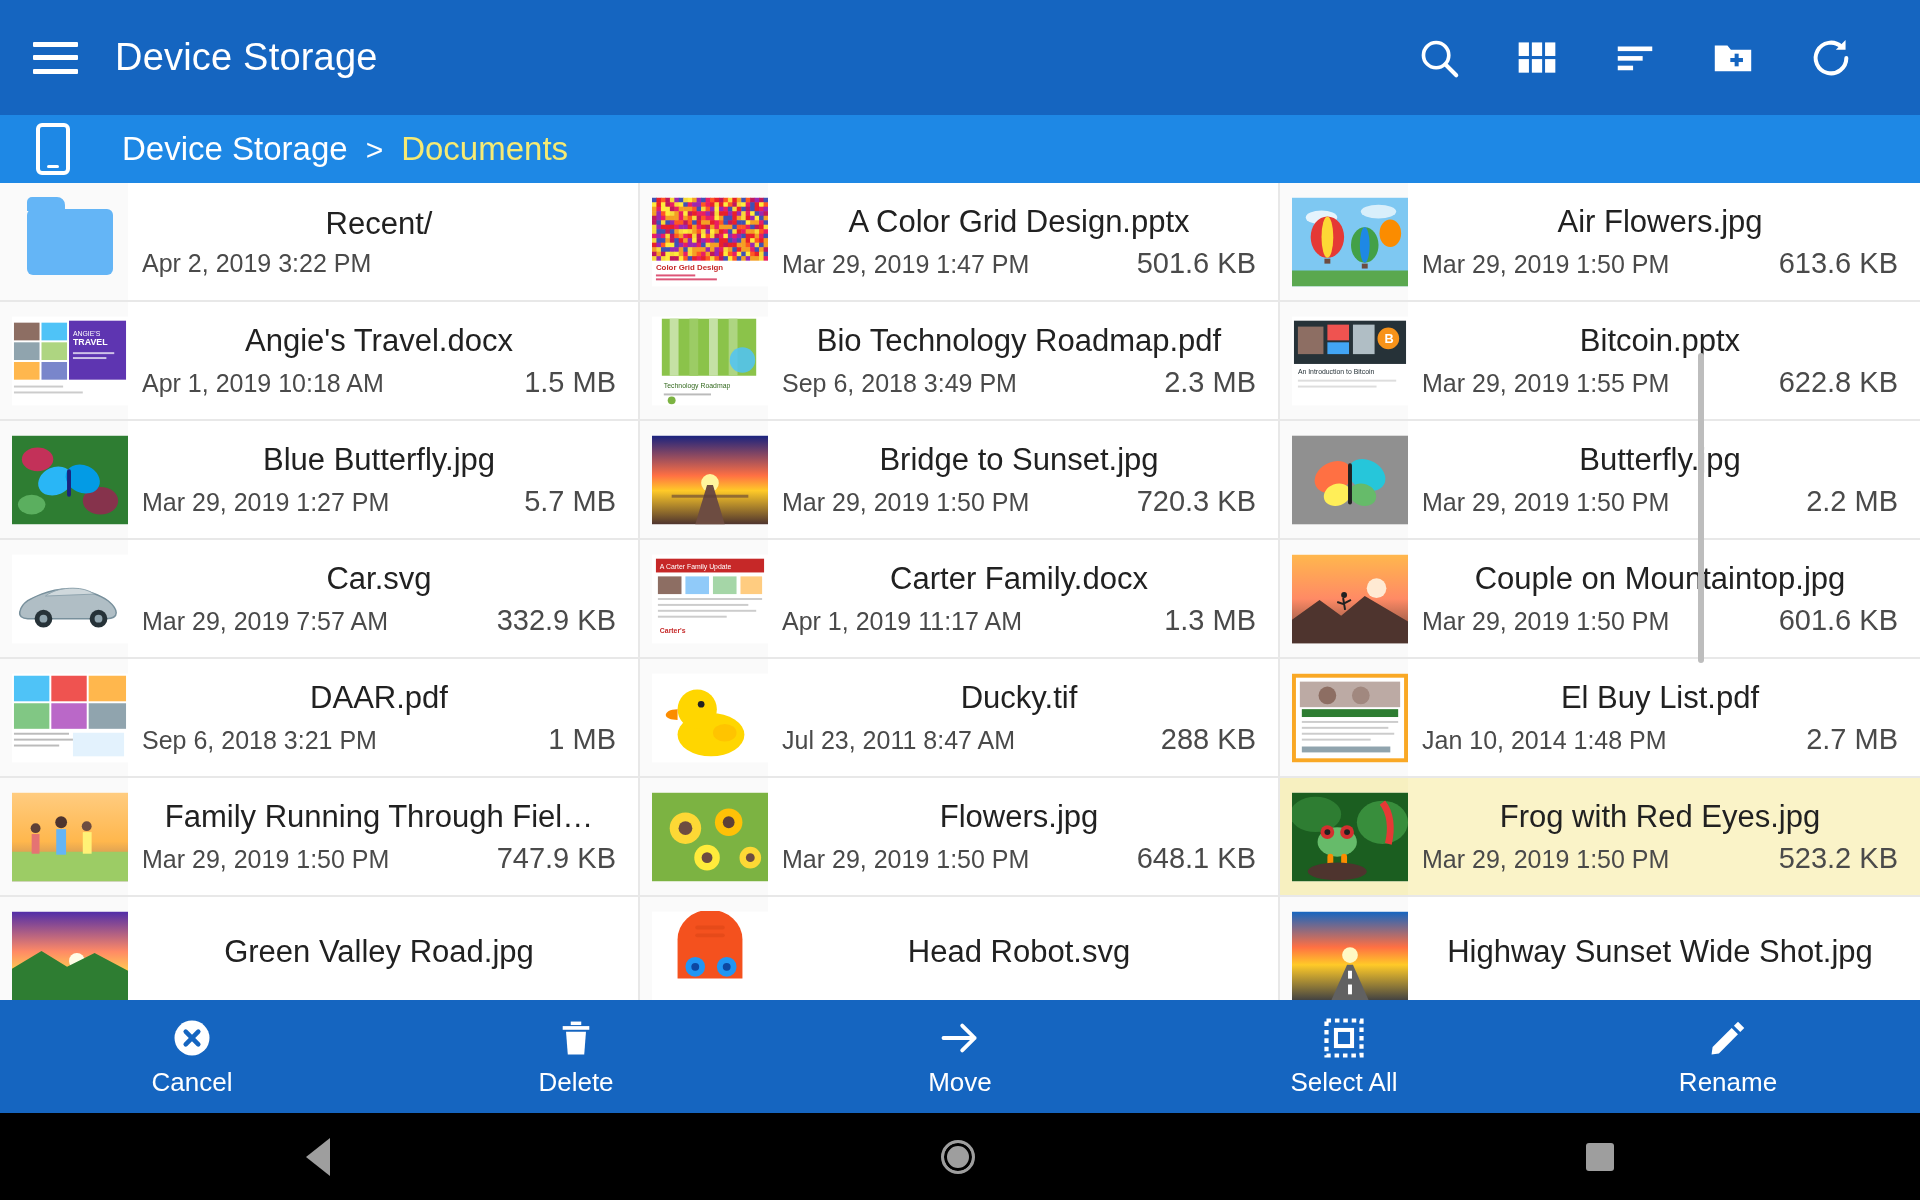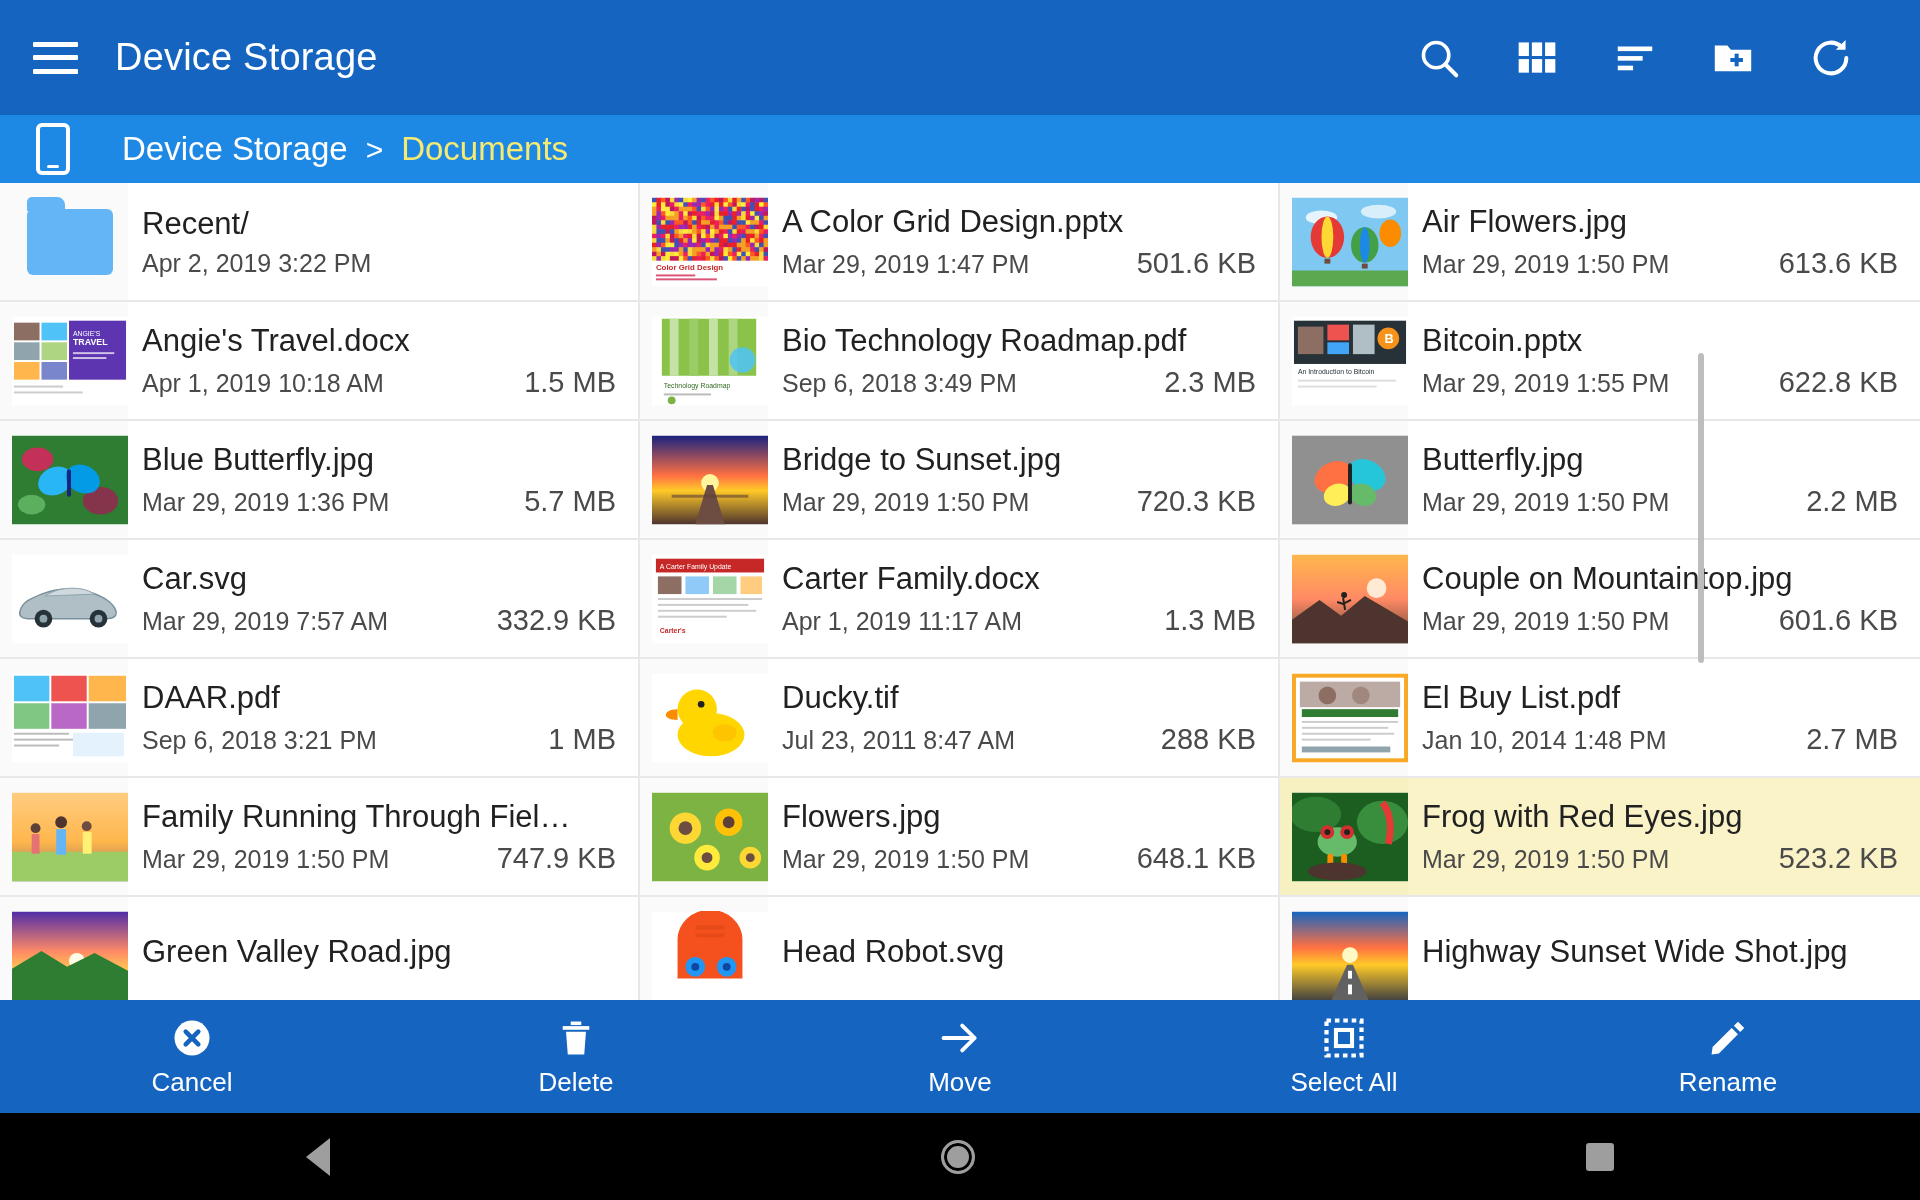--- a/index.html
+++ b/index.html
@@ -34,21 +34,21 @@
   .crumb { font-size: 33px; color: #fff; cursor: pointer; }
   .crumb-sep { font-size: 30px; color: #fff; margin: 0 18px; }
   .crumb.active { color: #f6ea73; }
   .crumbs { display: flex; align-items: baseline; margin-left: 52px; }
 
   
   .list {
     position: absolute; top: 183px; left: 0; width: 1920px; height: 817px;
     background: #fff; overflow: hidden;
   }
-  .row { display: flex; width: 1920px; height: 119px; }
+  .row { display: flex; width: 1920px; height: 119px; text-align: center; }
   .cell {
     width: 640px; height: 119px; display: flex; align-items: center;
     border-bottom: 2px solid #e8e8e8; border-right: 2px solid #e8e8e8;
     background: #fff; position: relative; cursor: pointer; overflow: hidden;
   }
   .cell:last-child { border-right: none; }
   .cell.sel { background: #faf3c8; }
   .thumb {
     width: 128px; height: 119px; flex: 0 0 128px;
     display: flex; align-items: center; justify-content: center;
@@ -664,21 +664,21 @@
               <ellipse cx="90" cy="66" rx="18" ry="14" fill="#ad1457" opacity=".7"></ellipse>
               <ellipse cx="44" cy="46" rx="18" ry="14" fill="#29b6f6" transform="rotate(-25 44 46)"></ellipse>
               <ellipse cx="72" cy="44" rx="18" ry="14" fill="#039be5" transform="rotate(25 72 44)"></ellipse>
               <rect x="56" y="34" width="4" height="28" rx="2" fill="#1a237e"></rect>
               <ellipse cx="20" cy="70" rx="14" ry="10" fill="#66bb6a" opacity=".8"></ellipse>
             </svg>
           </div>
           <div class="meta">
             <div class="fname">Blue Butterfly.jpg</div>
             <div class="sub">
-              <span class="fdate">Mar 29, 2019 1:36 PM</span>
+              <span class="fdate">Mar 29, 2019 1:27 PM</span>
               <span class="fsize">5.7 MB</span>
             </div>
           </div>
         </div>
         <div class="cell">
           <div class="thumb">
             <svg class="art" width="118" height="90" viewBox="0 0 118 90">
               <rect width="118" height="90" fill="#fff"></rect>
               <defs>
                 <linearGradient id="g_br" x1="0" y1="0" x2="0" y2="1">

